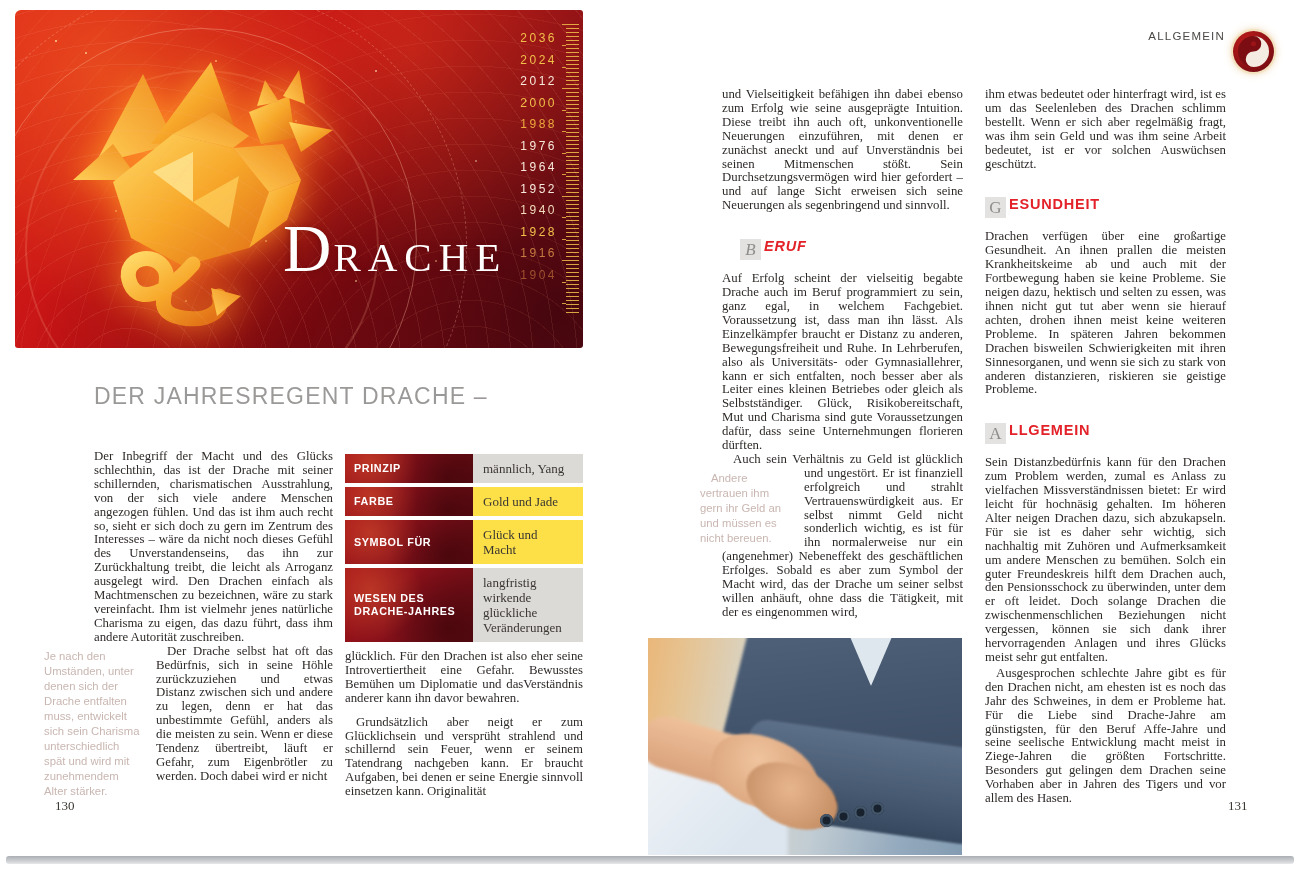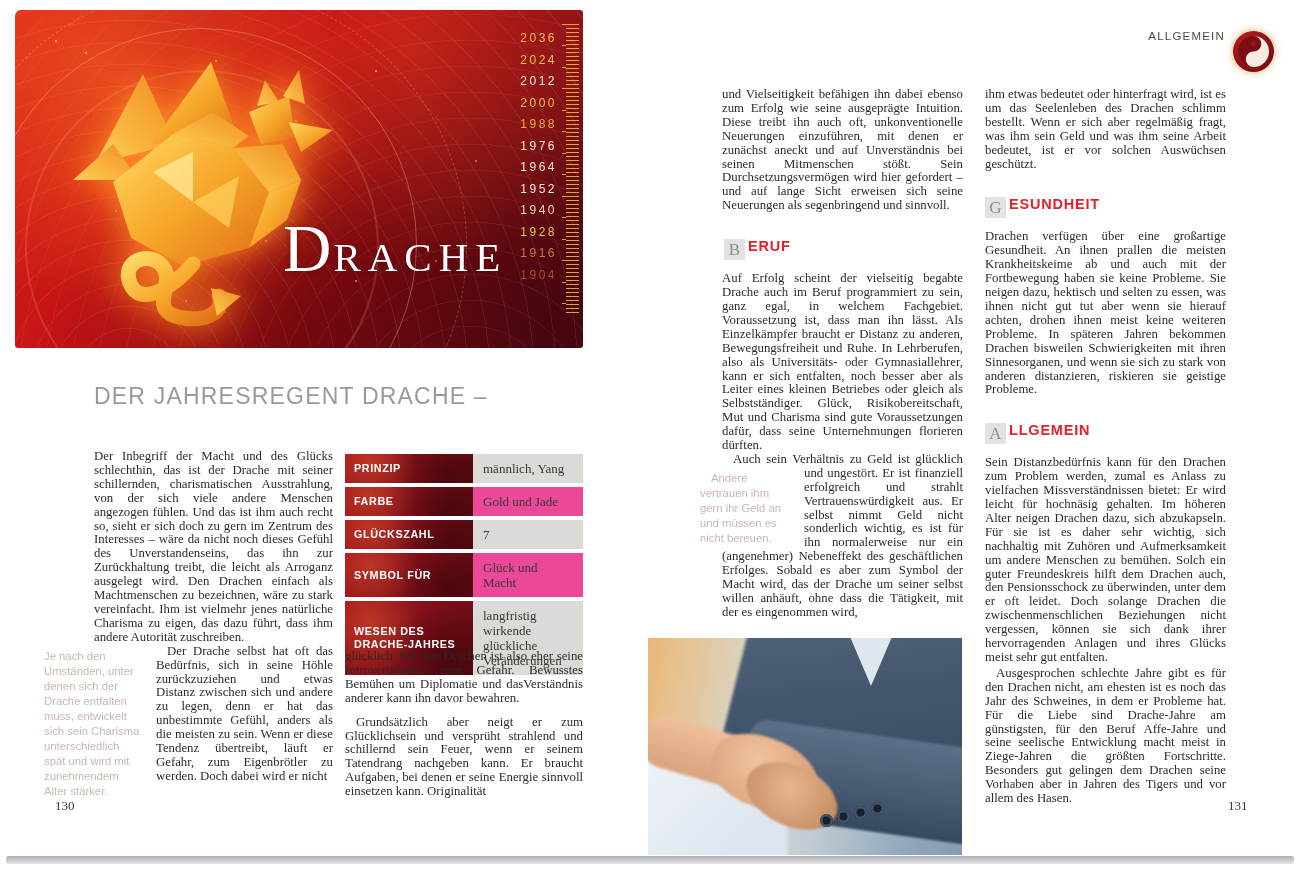--- a/index.html
+++ b/index.html
@@ -77,40 +77,40 @@
   .info-table td { vertical-align:middle; }
   .td-label { width:110px; padding:7px 9px;
     font-family:"Liberation Sans", sans-serif; font-weight:bold; font-size:10.8px;
     letter-spacing:.6px; color:#ffffff; line-height:13px;
     background:
       radial-gradient(circle at 20% 30%, rgba(255,120,60,.35), transparent 45%),
       radial-gradient(circle at 80% 80%, rgba(40,0,5,.5), transparent 55%),
       linear-gradient(125deg, #a31419 0%, #84101a 55%, #5f0c12 100%); }
   .td-value { padding:7px 10px; font-size:13px; line-height:15px; color:#3a3632;margin-top:13px; }
   .v-gray { background:#dcdad7; }
-  .v-light { background:#ec4899; }
+  .v-light { background:#fde047; }
 
   .lcol2 { position:absolute; left:345px; top:650px; width:238px; }
   .pagenum { position:absolute; font-size:13px; color:#3a3632; }
   .pn-left { left:55px; top:798px; }
   .pn-right { left:1228px; top:798px; }
 
   
   .running-head { position:absolute; left:1100px; top:30px; width:125px; text-align:right;
     font-family:"Liberation Sans", sans-serif; font-size:11.5px; letter-spacing:1.2px; color:#4b4846; }
   .badge { position:absolute; left:1233px; top:31px; width:41px; height:41px; border-radius:50%;
     background: radial-gradient(circle at 35% 30%, #c21d1d, #8c1014 60%, #5e0b10);
     box-shadow: 0 0 0 2px #f3e2bd, 0 0 8px rgba(220,170,90,.8); }
   .badge svg { position:absolute; inset:4px; }
 
   .rcol1 { position:absolute; left:700px; top:88px; width:263px; }
   .rcol2 { position:absolute; left:985px; top:88px; width:241px; }
 
   .inhead { margin:24px 0 12px 0; font-family:"Liberation Sans", sans-serif; white-space:nowrap; }
-  .rcol1 .inhead { margin-left:24px; }
+  .rcol1 .inhead { margin-left:40px;font-style:italic; }
   .inhead .ibox { display:inline-block; width:21px; height:21px; text-align:center;
     background:#e4e2e0; color:#8f8d8b; font-family:"Liberation Serif", serif;
     font-size:17px; line-height:21px; vertical-align:-4px; }
   .inhead .hrest { color:#e32128; font-weight:bold; font-size:14.5px; letter-spacing:.8px; margin-left:3px; }
   .gap { height:10px; }
 
   
   .photo { position:absolute; left:648px; top:638px; width:314px; height:217px; overflow:hidden; background:#cfd3d6; }
   .photo .layer { position:absolute; }
   .ph-bg { inset:-20px; filter:blur(7px);
@@ -219,24 +219,20 @@
     <tbody>
         <tr>
       <td class="td-label">PRINZIP</td>
       <td class="td-value v-gray">männlich, Yang</td>
     </tr>
     <tr>
       <td class="td-label">FARBE</td>
       <td class="td-value v-light">Gold und Jade</td>
     </tr>
     <tr>
-      <td class="td-label">GLÜCKSZAHL</td>
-      <td class="td-value v-gray">7</td>
-    </tr>
-    <tr>
       <td class="td-label">SYMBOL FÜR</td>
       <td class="td-value v-light">Glück und Macht</td>
     </tr>
     <tr>
       <td class="td-label">WESEN DES DRACHE-JAHRES</td>
       <td class="td-value v-gray">langfristig wirkende glückliche Veränderungen</td>
     </tr>
   </tbody>
     </table>
 

